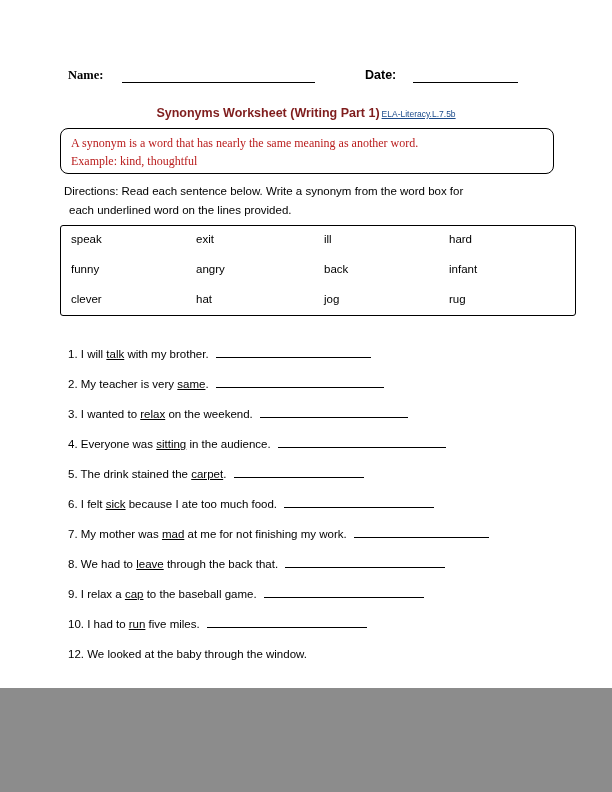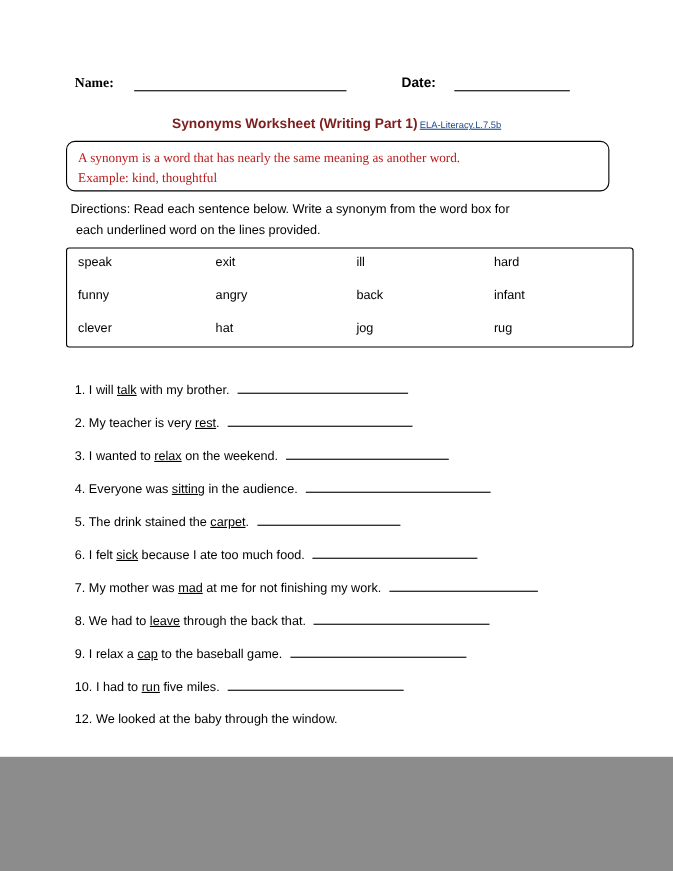--- a/index.html
+++ b/index.html
@@ -236,21 +236,21 @@
           <div class="word-cell wc0">clever</div>
           <div class="word-cell wc1">hat</div>
           <div class="word-cell wc2">jog</div>
           <div class="word-cell wc3">rug</div>
         </div>
       </div>
   </div>
 
   <div class="questions" id="questions">
       <div class="q-item"><span>1.</span><span class="q-text"><span> I will </span><u>talk</u><span> with my brother. </span></span><span class="q-rule" style="width: 155px;"></span></div>
-      <div class="q-item"><span>2.</span><span class="q-text"><span> My teacher is very </span><u>rest</u><span>. </span></span><span class="q-rule" style="width: 168px;"></span></div>
+      <div class="q-item"><span>2.</span><span class="q-text"><span> My teacher is very </span><u>same</u><span>. </span></span><span class="q-rule" style="width: 168px;"></span></div>
       <div class="q-item"><span>3.</span><span class="q-text"><span> I wanted to </span><u>relax</u><span> on the weekend. </span></span><span class="q-rule" style="width: 148px;"></span></div>
       <div class="q-item"><span>4.</span><span class="q-text"><span> Everyone was </span><u>sitting</u><span> in the audience. </span></span><span class="q-rule" style="width: 168px;"></span></div>
       <div class="q-item"><span>5.</span><span class="q-text"><span> The drink stained the </span><u>carpet</u><span>. </span></span><span class="q-rule" style="width: 130px;"></span></div>
       <div class="q-item"><span>6.</span><span class="q-text"><span> I felt </span><u>sick</u><span> because I ate too much food. </span></span><span class="q-rule" style="width: 150px;"></span></div>
       <div class="q-item"><span>7.</span><span class="q-text"><span> My mother was </span><u>mad</u><span> at me for not finishing my work. </span></span><span class="q-rule" style="width: 135px;"></span></div>
       <div class="q-item"><span>8.</span><span class="q-text"><span> We had to </span><u>leave</u><span> through the back that. </span></span><span class="q-rule" style="width: 160px;"></span></div>
       <div class="q-item"><span>9.</span><span class="q-text"><span> I relax a </span><u>cap</u><span> to the baseball game. </span></span><span class="q-rule" style="width: 160px;"></span></div>
       <div class="q-item"><span>10.</span><span class="q-text"><span> I had to </span><u>run</u><span> five miles. </span></span><span class="q-rule" style="width: 160px;"></span></div>
       <div class="q-item"><span>12.</span><span class="q-text"><span> We looked at the baby through the window.</span><span></span></span></div>
     </div>

